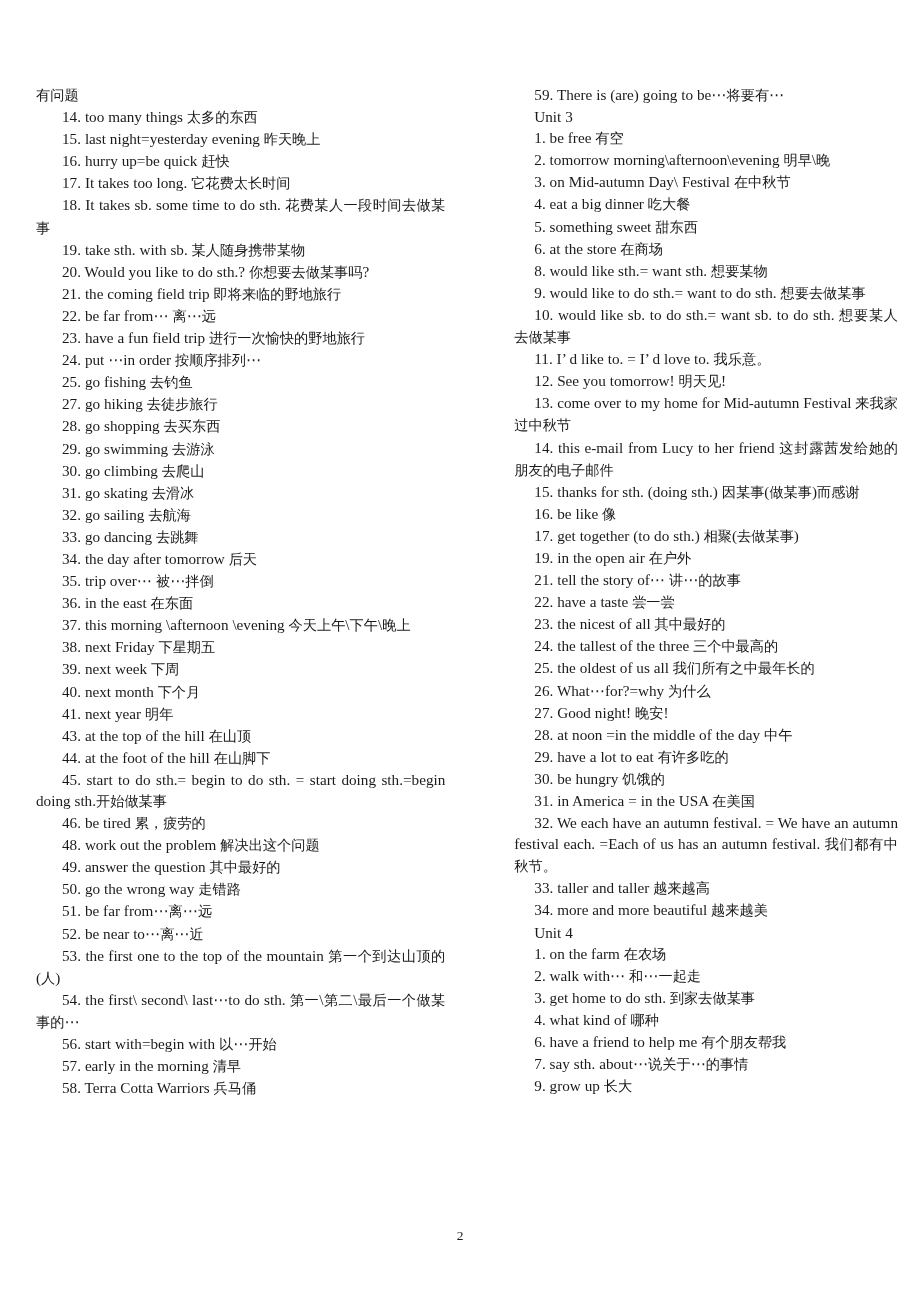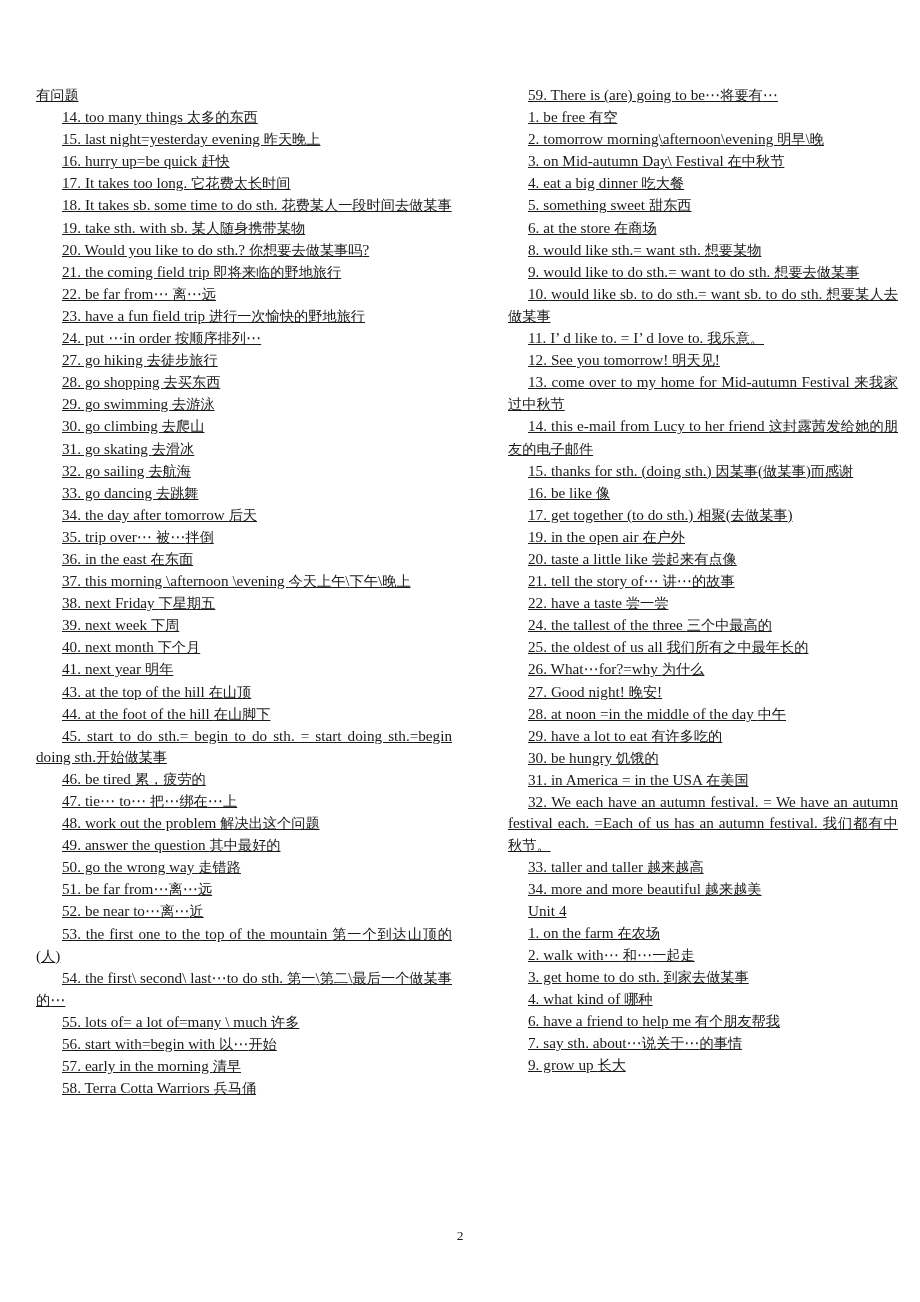--- a/index.html
+++ b/index.html
@@ -16,22 +16,21 @@
     overflow: hidden;
     font-family: "Liberation Serif", "DejaVu Serif", serif;
     color: #1a1a1a;
   }
   .columns {
     position: absolute;
     left: 0;
     top: 84px;
     width: 920px;
     display: flex;
-    gap: 0;
-    text-decoration: underline;
+    gap: 13px;
   }
   .col {
     box-sizing: border-box;
   }
   .col-left {
     width: 470px;
     padding-left: 36px;
     padding-right: 18px;
   }
   .col-right {
@@ -83,74 +82,74 @@
         <p class="entry">15. last night=yesterday evening  <span class="cn">昨天晚上</span></p>
         <p class="entry">16. hurry up=be quick  <span class="cn">赶快</span></p>
         <p class="entry">17. It takes too long.  <span class="cn">它花费太长时间</span></p>
         <p class="entry">18. It takes sb. some time to do sth.  <span class="cn">花费某人一段时间去做某事</span></p>
         <p class="entry">19. take sth. with sb.  <span class="cn">某人随身携带某物</span></p>
         <p class="entry">20. Would you like to do sth.?  <span class="cn">你想要去做某事吗</span>?</p>
         <p class="entry">21. the coming field trip  <span class="cn">即将来临的野地旅行</span></p>
         <p class="entry">22. be far from⋯  <span class="cn">离</span>⋯<span class="cn">远</span></p>
         <p class="entry">23. have a fun field trip  <span class="cn">进行一次愉快的野地旅行</span></p>
         <p class="entry">24. put  ⋯in order  <span class="cn">按顺序排列</span>⋯</p>
+        <p class="entry">25. go fishing  <span class="cn">去钓鱼</span></p>
         <p class="entry">27. go hiking  <span class="cn">去徒步旅行</span></p>
         <p class="entry">28. go shopping  <span class="cn">去买东西</span></p>
         <p class="entry">29. go swimming  <span class="cn">去游泳</span></p>
         <p class="entry">30. go climbing  <span class="cn">去爬山</span></p>
         <p class="entry">31. go skating  <span class="cn">去滑冰</span></p>
         <p class="entry">32. go sailing  <span class="cn">去航海</span></p>
         <p class="entry">33. go dancing  <span class="cn">去跳舞</span></p>
         <p class="entry">34. the day after tomorrow  <span class="cn">后天</span></p>
         <p class="entry">35. trip over⋯  <span class="cn">被</span>⋯<span class="cn">拌倒</span></p>
         <p class="entry">36. in the east  <span class="cn">在东面</span></p>
         <p class="entry">37.  this  morning  \afternoon  \evening  <span class="cn">今天上午</span>\<span class="cn">下午</span>\<span class="cn">晚上</span></p>
         <p class="entry">38. next Friday  <span class="cn">下星期五</span></p>
         <p class="entry">39. next week  <span class="cn">下周</span></p>
         <p class="entry">40. next month  <span class="cn">下个月</span></p>
         <p class="entry">41. next year  <span class="cn">明年</span></p>
         <p class="entry">43. at the top of the hill  <span class="cn">在山顶</span></p>
         <p class="entry">44. at the foot of the hill  <span class="cn">在山脚下</span></p>
         <p class="entry">45.  start  to  do  sth.=  begin  to  do  sth. =  start  doing sth.=begin doing sth.<span class="cn">开始做某事</span></p>
         <p class="entry">46. be tired  <span class="cn">累，疲劳的</span></p>
-        <p class="entry">47. tie⋯  to⋯  <span class="cn">把</span>⋯<span class="cn">绑在</span>⋯<span class="cn">上</span></p>
         <p class="entry">48. work out the problem  <span class="cn">解决出这个问题</span></p>
         <p class="entry">49. answer the question  <span class="cn">其中最好的</span></p>
         <p class="entry">50. go the wrong way  <span class="cn">走错路</span></p>
         <p class="entry">51. be far from⋯<span class="cn">离</span>⋯<span class="cn">远</span></p>
         <p class="entry">52. be near to⋯<span class="cn">离</span>⋯<span class="cn">近</span></p>
         <p class="entry">53. the first one to the top of the mountain  <span class="cn">第一个到达山顶的</span>(<span class="cn">人</span>)</p>
         <p class="entry">54. the first\ second\ last⋯to do sth.  <span class="cn">第一</span>\<span class="cn">第二</span>\<span class="cn">最后一个做某事的</span>⋯</p>
-        <p class="entry">55. lots of= a lot of=many \ much  <span class="cn">许多</span></p>
         <p class="entry">56. start with=begin with  <span class="cn">以</span>⋯<span class="cn">开始</span></p>
         <p class="entry">57. early in the morning  <span class="cn">清早</span></p>
         <p class="entry">58. Terra Cotta Warriors  <span class="cn">兵马俑</span></p>
       </div>
     <div class="col col-right">
         <p class="entry">59. There is (are) going to be⋯<span class="cn">将要有</span>⋯</p>
+        <p class="entry">Unit 3</p>
         <p class="entry">1. be free  <span class="cn">有空</span></p>
         <p class="entry">2. tomorrow morning\afternoon\evening  <span class="cn">明早</span>\<span class="cn">晚</span></p>
         <p class="entry">3. on Mid-autumn Day\ Festival  <span class="cn">在中秋节</span></p>
         <p class="entry">4. eat a big dinner  <span class="cn">吃大餐</span></p>
         <p class="entry">5. something sweet  <span class="cn">甜东西</span></p>
         <p class="entry">6. at the store  <span class="cn">在商场</span></p>
         <p class="entry">8. would like sth.= want sth.  <span class="cn">想要某物</span></p>
         <p class="entry">9. would like to do sth.= want to do sth.  <span class="cn">想要去做某事</span></p>
         <p class="entry">10.  would  like  sb.  to  do  sth.=  want  sb.  to  do  sth.  <span class="cn">想要某人去做某事</span></p>
         <p class="entry">11. I’ d like to. = I’ d love to.  <span class="cn">我乐意。</span></p>
         <p class="entry">12. See you tomorrow!  <span class="cn">明天见</span>!</p>
         <p class="entry">13. come over to my home for Mid-autumn Festival  <span class="cn">来我家过中秋节</span></p>
         <p class="entry">14. this e-mail from Lucy to her friend  <span class="cn">这封露茜发给她的朋友的电子邮件</span></p>
         <p class="entry">15. thanks for sth. (doing sth.)  <span class="cn">因某事</span>(<span class="cn">做某事</span>)<span class="cn">而感谢</span></p>
         <p class="entry">16. be like  <span class="cn">像</span></p>
         <p class="entry">17. get together (to do sth.)  <span class="cn">相聚</span>(<span class="cn">去做某事</span>)</p>
         <p class="entry">19. in the open air  <span class="cn">在户外</span></p>
-        <p class="entry">20. taste a little like  <span class="cn">尝起来有点像</span></p>
         <p class="entry">21. tell the story of⋯  <span class="cn">讲</span>⋯<span class="cn">的故事</span></p>
         <p class="entry">22. have a taste  <span class="cn">尝一尝</span></p>
+        <p class="entry">23. the nicest of all  <span class="cn">其中最好的</span></p>
         <p class="entry">24. the tallest of the three  <span class="cn">三个中最高的</span></p>
         <p class="entry">25. the oldest of us all  <span class="cn">我们所有之中最年长的</span></p>
         <p class="entry">26. What⋯for?=why  <span class="cn">为什么</span></p>
         <p class="entry">27. Good night!  <span class="cn">晚安</span>!</p>
         <p class="entry">28. at noon =in the middle of the day  <span class="cn">中午</span></p>
         <p class="entry">29. have a lot to eat  <span class="cn">有许多吃的</span></p>
         <p class="entry">30. be hungry  <span class="cn">饥饿的</span></p>
         <p class="entry">31. in America = in the USA  <span class="cn">在美国</span></p>
         <p class="entry">32.  We  each  have  an  autumn  festival. =  We  have  an autumn festival each. =Each of us has an autumn festival.  <span class="cn">我们都有中秋节。</span></p>
         <p class="entry">33. taller and taller  <span class="cn">越来越高</span></p>

